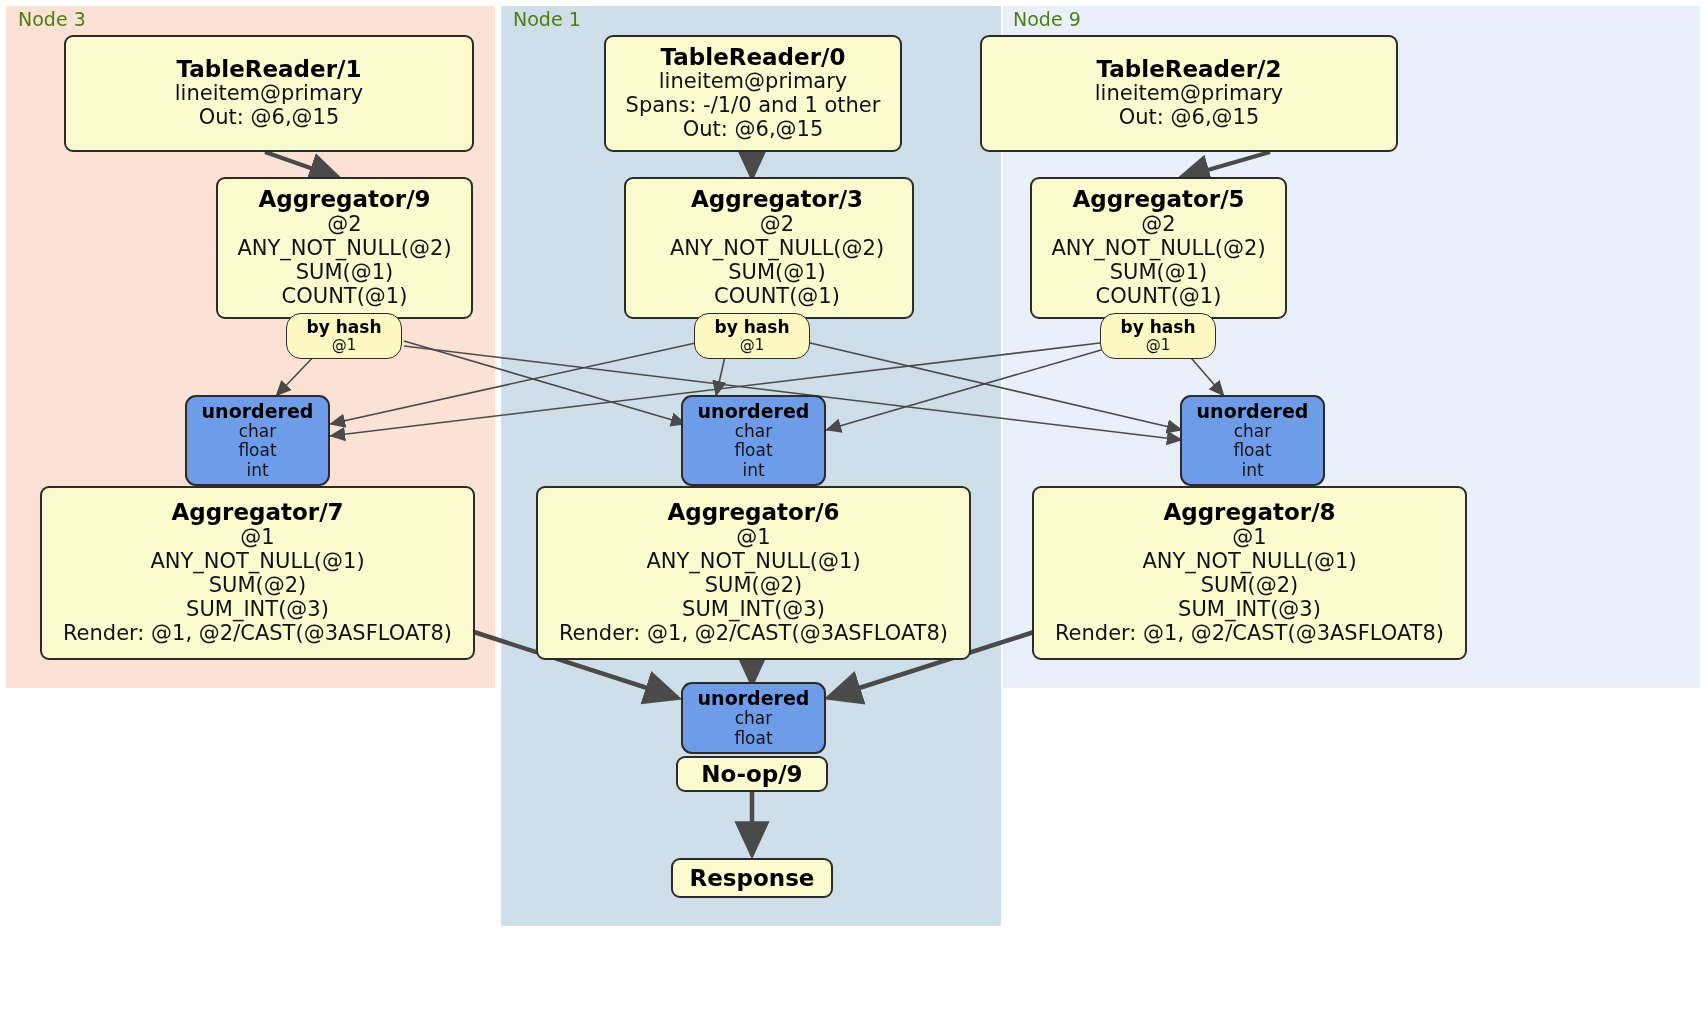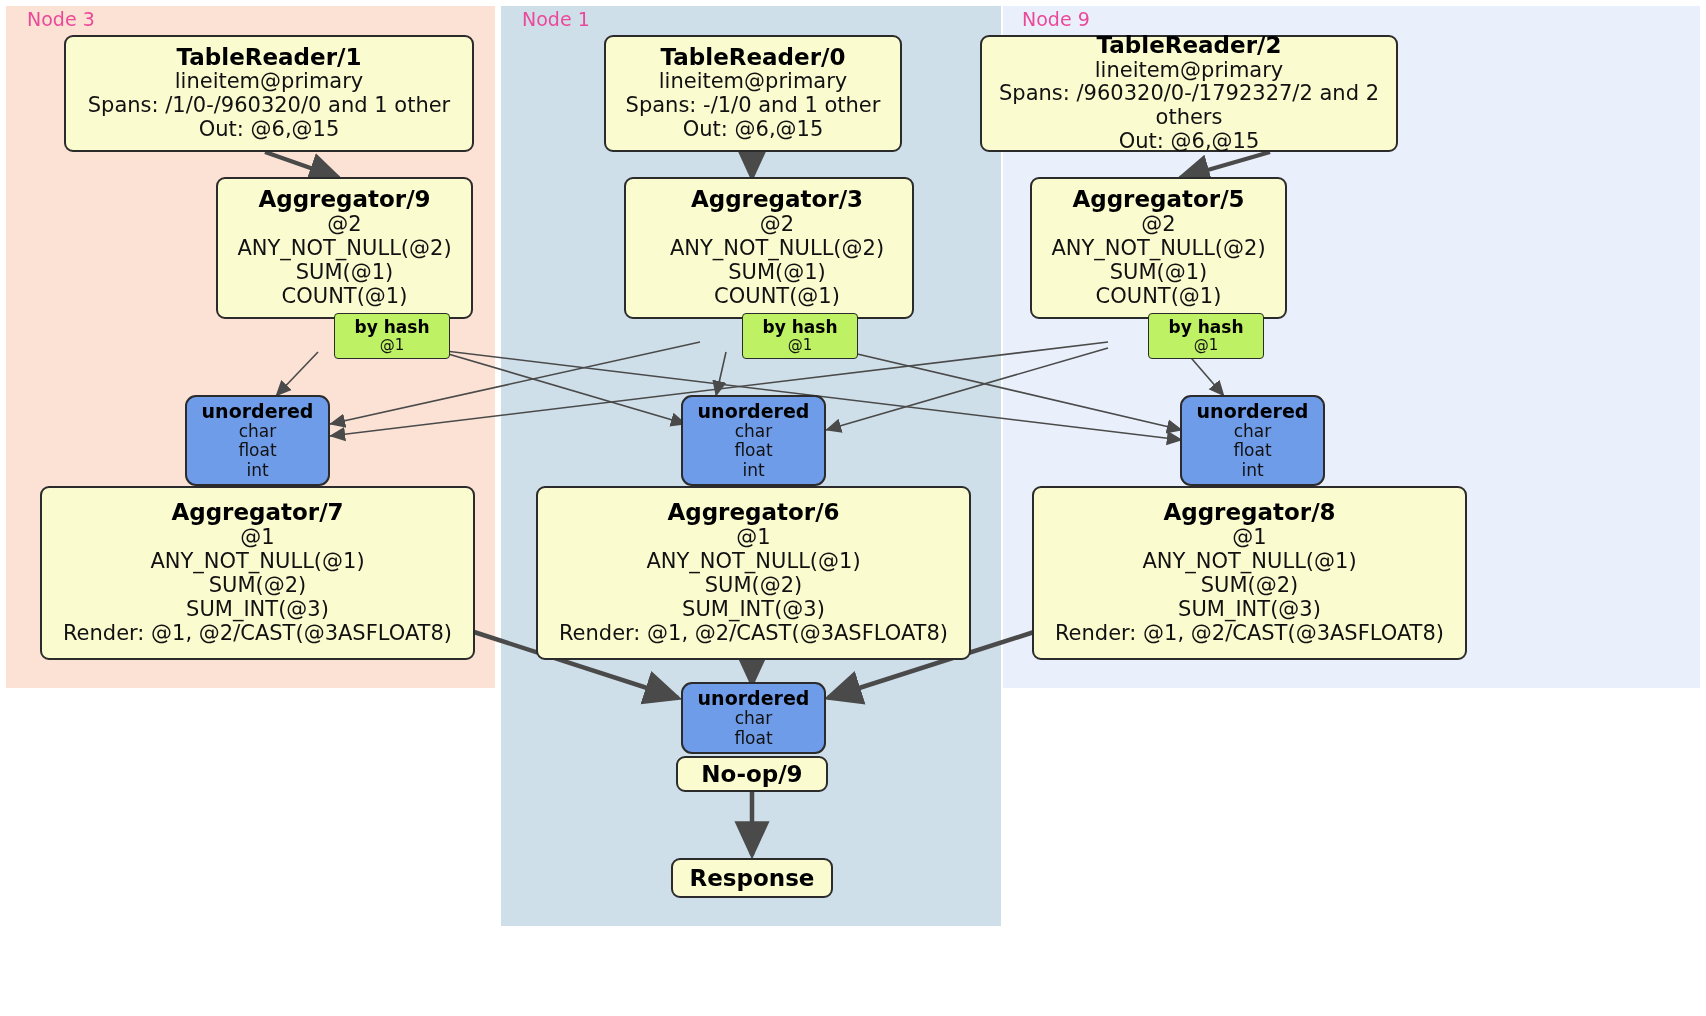--- a/index.html
+++ b/index.html
@@ -1,26 +1,26 @@
 <!DOCTYPE html>
 <html><head>
 <meta charset="utf-8">
 <style>
   html,body{margin:0;padding:0;background:#ffffff;}
   body{width:1706px;height:1016px;font-family:"DejaVu Sans","Liberation Sans",sans-serif;}
   #stage{position:relative;width:1706px;height:1016px;overflow:hidden;}
 
   .panel{position:absolute;box-sizing:border-box;}
-  .panel-label{position:absolute;font-size:19px;color:#ec4899;font-family:"DejaVu Sans","Liberation Sans",sans-serif;margin-left:9px;}
+  .panel-label{position:absolute;font-size:19px;color:#4d7c0f;font-family:"DejaVu Sans","Liberation Sans",sans-serif;}
 
   .node{position:absolute;box-sizing:border-box;border:2px solid #2b2b2b;
         border-radius:9px;text-align:center;
         display:flex;flex-direction:column;justify-content:center;align-items:center;}
   .proc{background:#fbfbd0;}
-  .router{background:#bef264;border-radius:4px;border:1.6px solid #2b2b2b;margin-left:48px;}
+  .router{background:#fef9c3;border-radius:15px;border:1.6px solid #2b2b2b;}
   .stream{background:#6f9ce8;border-radius:11px;}
   .title{font-weight:bold;font-size:23px;line-height:1.12;color:#000;}
   .line{font-size:21px;line-height:1.14;color:#111;}
   .router .title{font-size:17px;}
   .router .line{font-size:15px;}
   .stream .title{font-size:19px;}
   .stream .line{font-size:17px;}
   .small-title{font-size:23px;font-weight:bold;}
 
   svg.edges{position:absolute;left:0;top:0;width:1706px;height:1016px;overflow:visible;}
@@ -69,35 +69,33 @@
     <line x1="1034" y1="632" x2="828" y2="698" stroke="#4a4a4a" stroke-width="4.5" marker-end="url(#arrowFat)"></line>
 
     <line x1="752" y1="660" x2="752" y2="684" stroke="#4a4a4a" stroke-width="4.5" marker-end="url(#arrowFat)"></line>
 
     <line x1="752" y1="790" x2="752" y2="855" stroke="#4a4a4a" stroke-width="4.5" marker-end="url(#arrowFat)"></line>
   </svg>
 
   <div class="node proc" style="left:64px;top:35px;width:410px;height:117px;">
     <div class="title">TableReader/1</div>
     <div class="line">lineitem@primary</div>
-    <div class="line">Spans: /1/0-/960320/0 and 1 other</div>
     <div class="line">Out: @6,@15</div>
   </div>
 
   <div class="node proc" style="left:604px;top:35px;width:298px;height:117px;">
     <div class="title">TableReader/0</div>
     <div class="line">lineitem@primary</div>
     <div class="line">Spans: -/1/0 and 1 other</div>
     <div class="line">Out: @6,@15</div>
   </div>
 
   <div class="node proc" style="left:980px;top:35px;width:418px;height:117px;">
     <div class="title">TableReader/2</div>
     <div class="line">lineitem@primary</div>
-    <div class="line">Spans: /960320/0-/1792327/2 and 2 others</div>
     <div class="line">Out: @6,@15</div>
   </div>
 
   <div class="node proc" style="left:216px;top:177px;width:257px;height:142px;">
     <div class="title">Aggregator/9</div>
     <div class="line">@2</div>
     <div class="line">ANY_NOT_NULL(@2)</div>
     <div class="line">SUM(@1)</div>
     <div class="line">COUNT(@1)</div>
   </div>

